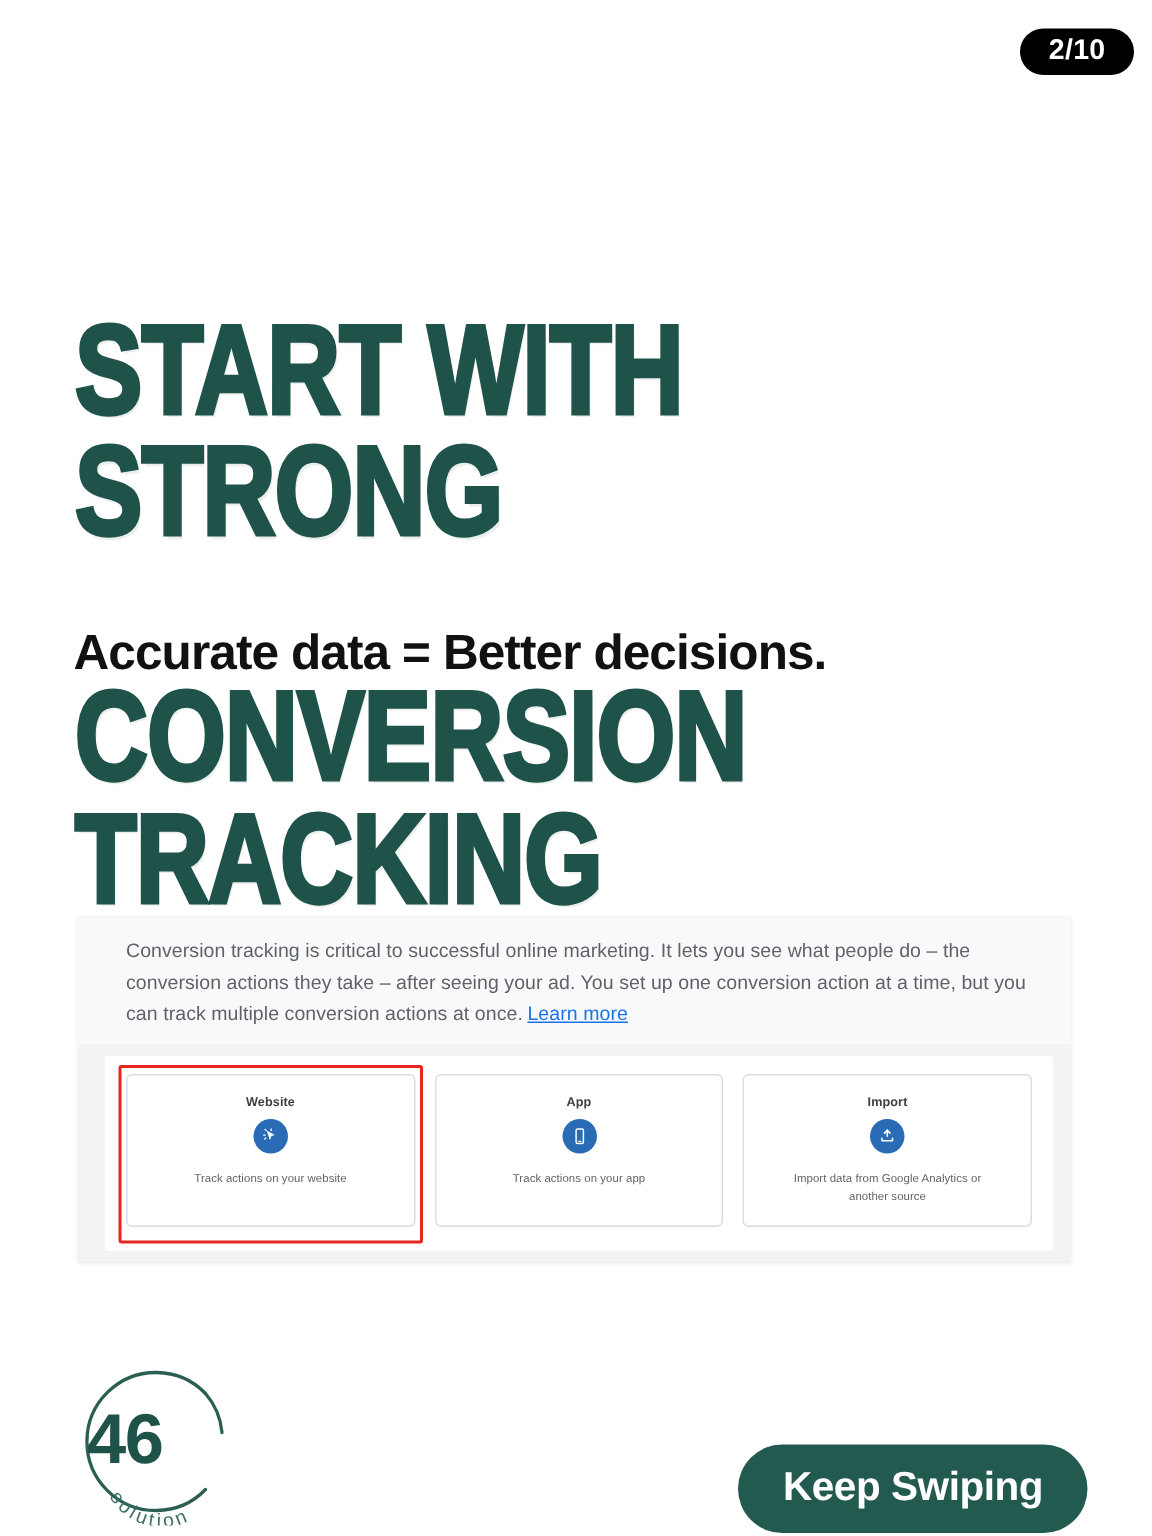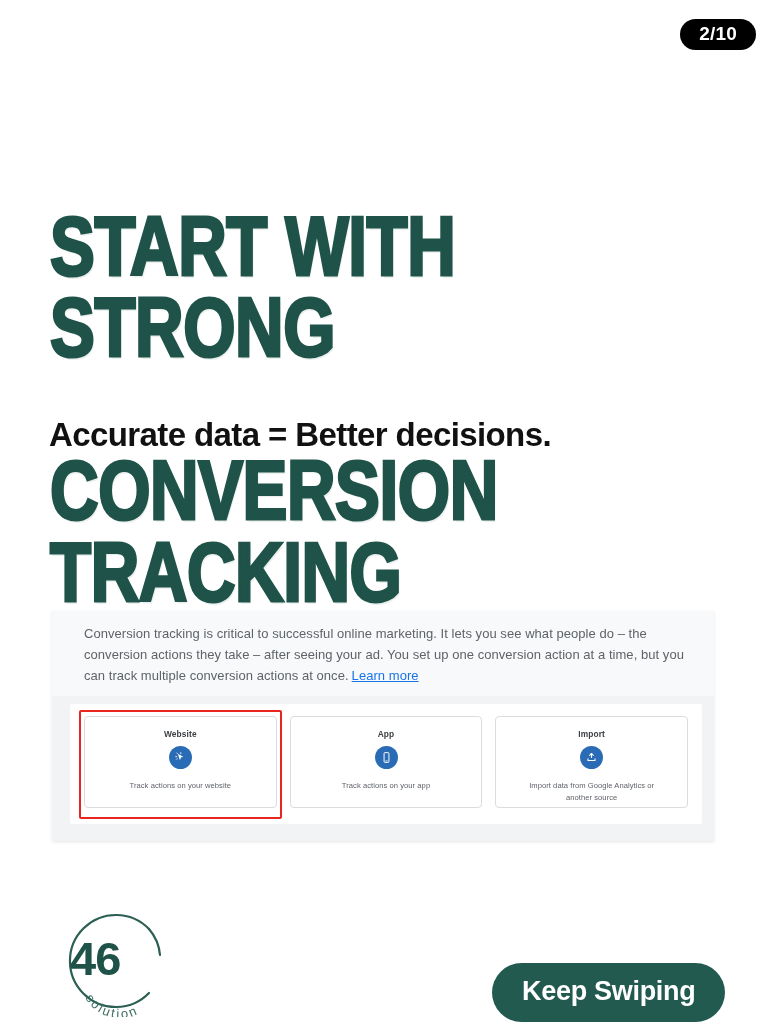--- a/index.html
+++ b/index.html
@@ -157,21 +157,21 @@
 
   .cards {
     display: flex;
     gap: 13px;
   }
   .card {
     flex: 1;
     background: #ffffff;
     border: 1px solid #dadce0;
     border-radius: 4px;
-    padding: 12px 8px 4px 8px;
+    padding: 12px 8px 14px 8px;
     text-align: center;
     min-height: 72px;
     display: flex;
     flex-direction: column;
     align-items: center;
     position: relative;
   }
   .card.selected::after {
     content: "";
     position: absolute;
@@ -206,21 +206,21 @@
     font-size: 7.6px;
     color: #5f6368;
     line-height: 1.5;
     letter-spacing: 0.05px;
     max-width: 130px;
   }
 
   
   .logo {
     position: absolute;
-    left: 48px;
+    left: 36px;
     top: 903px;
     width: 130px;
     height: 114px;
   }
   .logo svg { display: block; }
 
   
   .cta {
     position: absolute;
     left: 492px;

